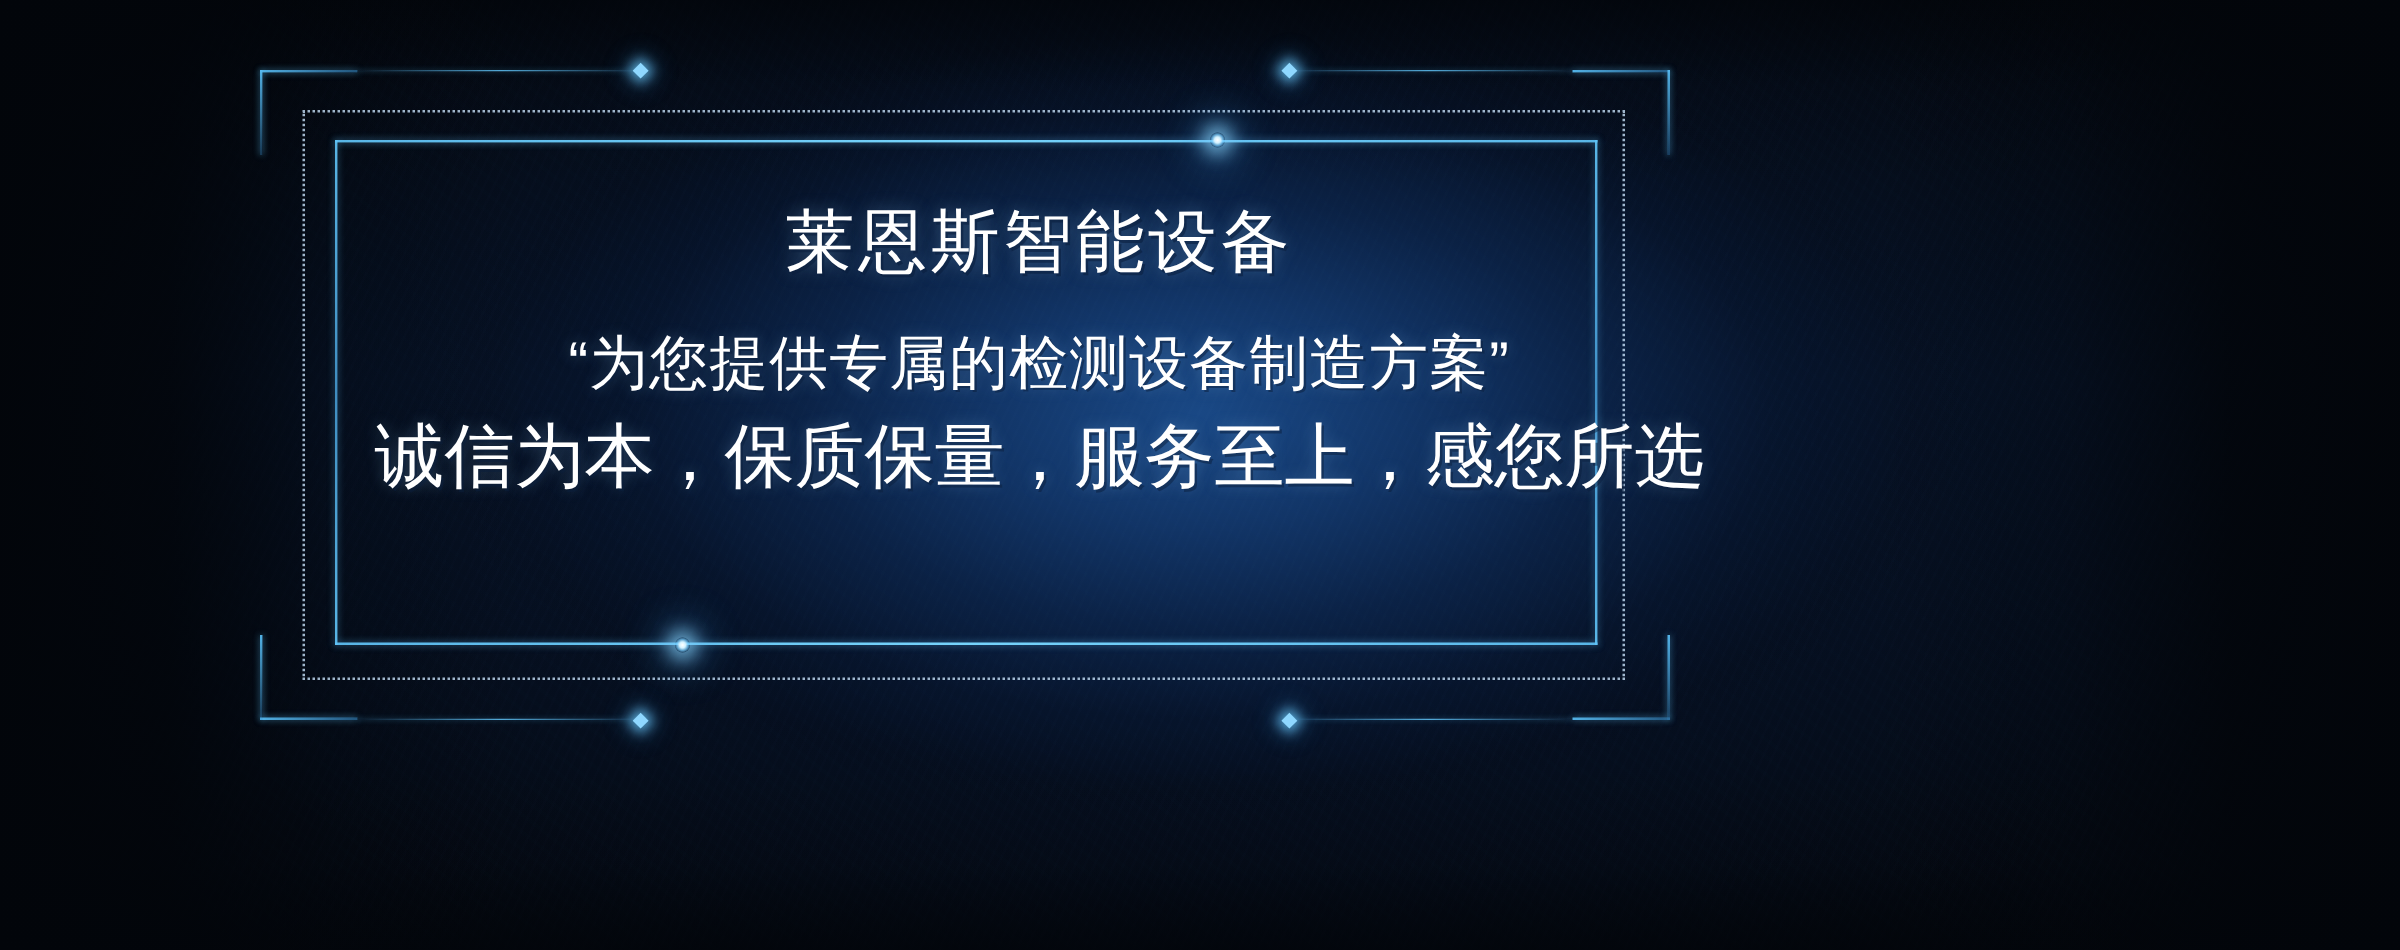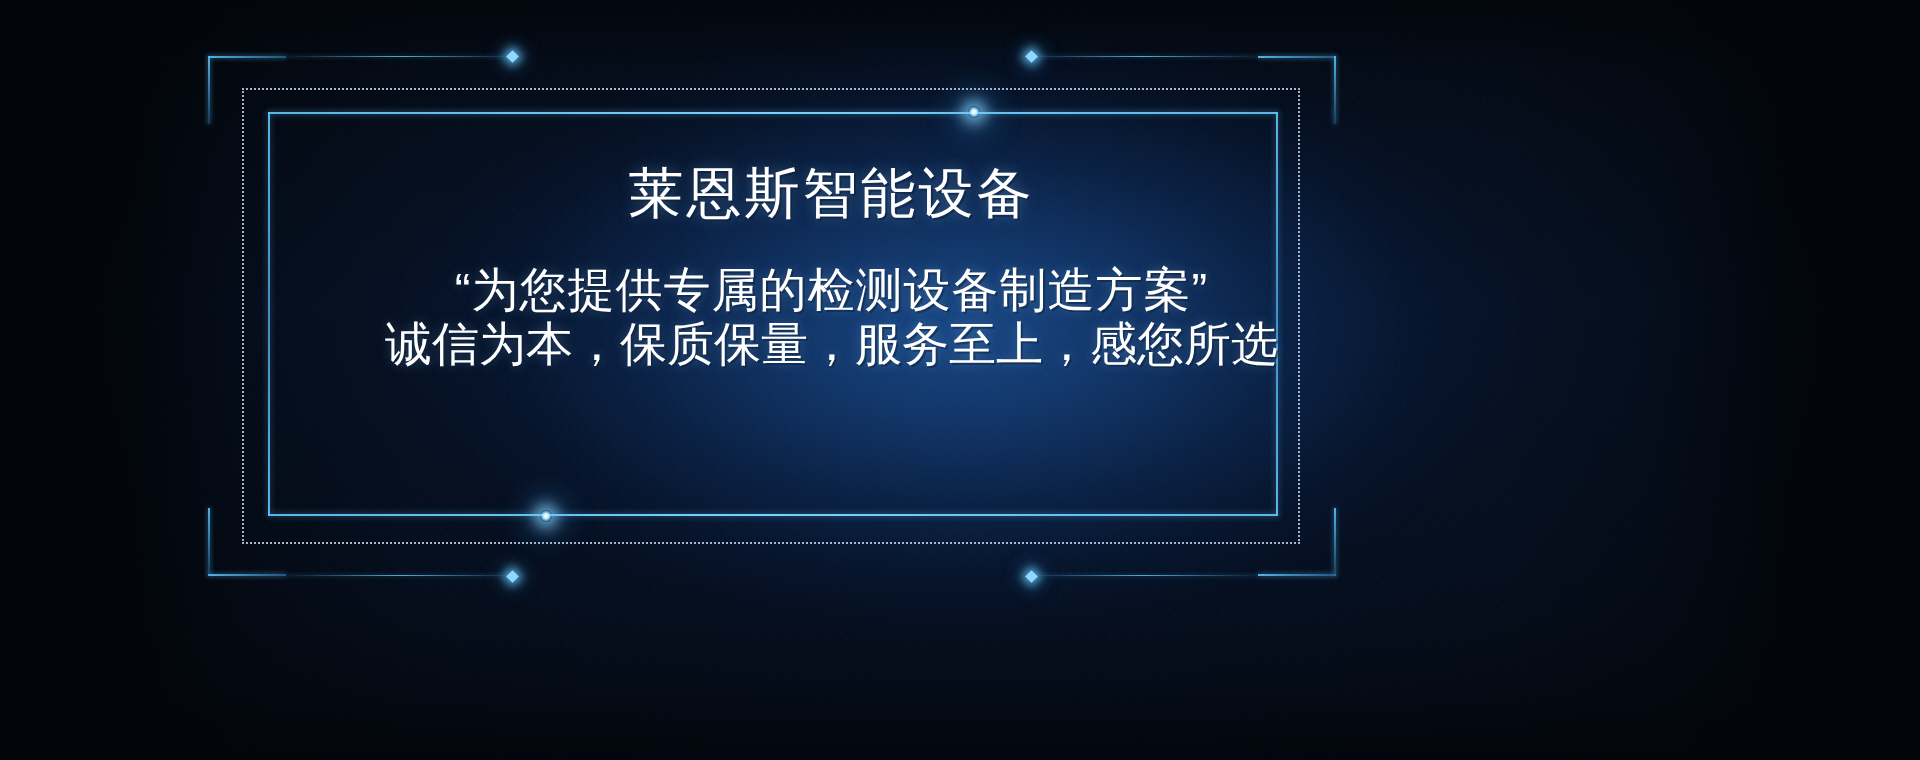--- a/index.html
+++ b/index.html
@@ -177,22 +177,22 @@
     letter-spacing:1px;
     color:#ffffff;
     text-shadow:
       2px 2px 0 rgba(10,30,60,0.5),
       0 0 12px rgba(150,210,255,0.30);
     white-space:nowrap;
     text-align:center;
   }
 
   .slogan {
-    margin-top:2px;
-    font-size:47px;
+    margin-top:18px;
+    font-size:56px;
     line-height:1.12;
     font-weight:400;
     letter-spacing:0px;
     color:#ffffff;
     text-shadow:
       2px 2px 0 rgba(10,30,60,0.5),
       0 0 12px rgba(150,210,255,0.30);
     white-space:nowrap;
   }
 </style>

